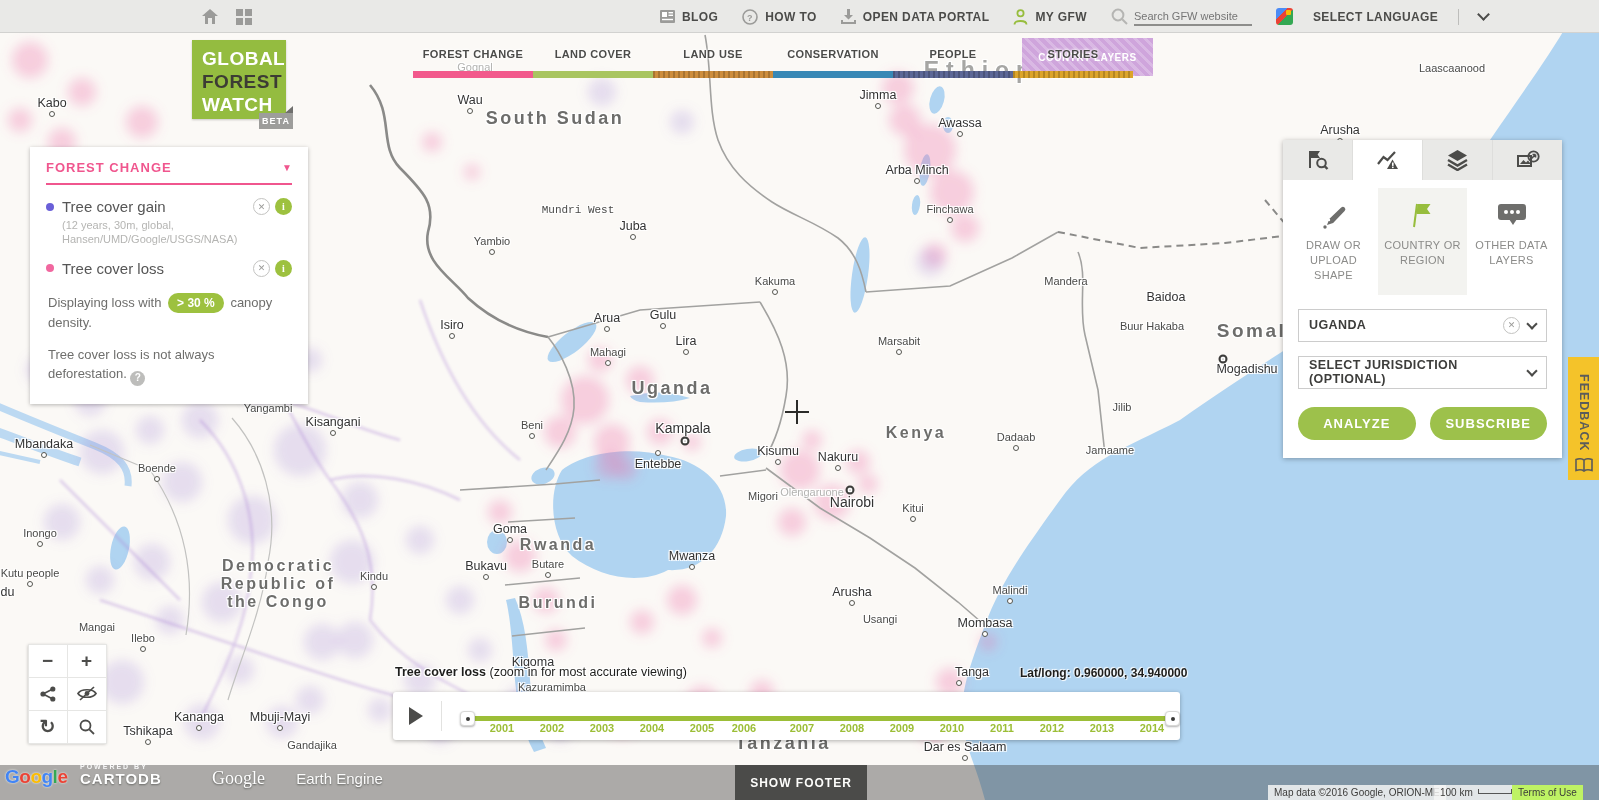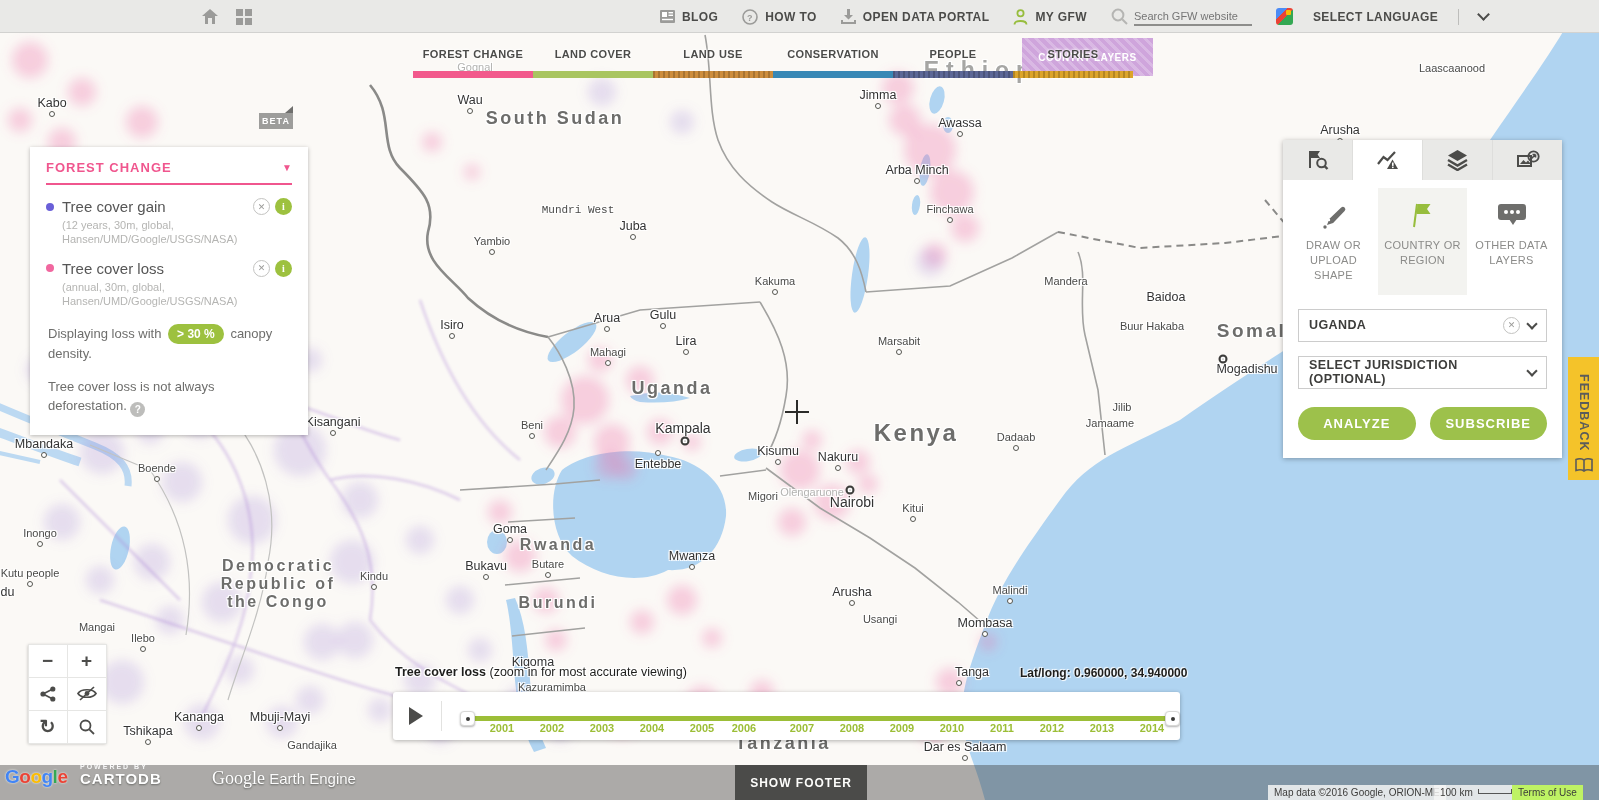--- a/index.html
+++ b/index.html
@@ -152,21 +152,21 @@
 
   
   .bstrip{position:absolute;left:0;top:765px;width:1599px;height:35px;background:rgba(62,62,60,.42);z-index:20;}
   #glogo{position:absolute;left:5px;top:766px;z-index:22;font-size:19px;font-weight:bold;
         text-shadow:0 0 2px #fff;letter-spacing:-.5px;}
   .cartowrap{position:absolute;left:80px;top:763px;z-index:22;color:#fff;}
   .cartowrap .pb{font-size:7px;letter-spacing:2px;font-weight:bold;opacity:.9;}
   .cartowrap .cd{font-size:15px;font-weight:bold;letter-spacing:1px;text-shadow:0 1px 2px rgba(0,0,0,.4);}
   .geewrap{position:absolute;left:212px;top:768px;z-index:22;color:#fff;text-shadow:0 1px 2px rgba(0,0,0,.5);}
   .geewrap .g{font-family:"Liberation Serif",serif;font-size:18px;}
-  .geewrap .ee{font-size:15px;opacity:.95;}
+  .geewrap .ee{font-size:15px;opacity:.95;margin-left:27px;}
   .showfooter{position:absolute;left:735px;top:765px;width:132px;height:35px;background:#4b4b49;z-index:25;
         color:#fdfdfb;font-size:12px;font-weight:bold;letter-spacing:1px;display:flex;align-items:center;
         justify-content:center;cursor:pointer;}
   .attr{position:absolute;top:785px;height:15px;z-index:26;font-size:10px;color:#3c3c3a;
         display:flex;align-items:center;padding:0 6px;font-family:"Liberation Sans",sans-serif;}
   .attr.mapdata{left:1268px;background:rgba(245,245,245,.85);}
   .attr.scale{left:1434px;background:rgba(245,245,245,.85);gap:5px;}
   .attr.terms{left:1512px;background:#bef264;cursor:pointer;}
   .scalebar{display:inline-block;width:34px;height:5px;border-left:1px solid #555;border-right:1px solid #555;
         border-bottom:1px solid #555;margin-bottom:2px;}
@@ -371,29 +371,29 @@
         <span class="ml c" style="left: 672px; top: 388px; font-size: 18px;">Uganda</span>
         <span class="ml tn" style="left: 268px; top: 408px;">Yangambi</span>
         <span class="ml ct" style="left: 333px; top: 422px;">Kisangani</span>
         <i class="mdot" style="left: 333px; top: 433px;"></i>
         <span class="ml tn" style="left: 532px; top: 425px;">Beni</span>
         <i class="mdot" style="left: 532px; top: 436px;"></i>
         <span class="ml ct" style="left: 683px; top: 428px; font-size: 14px;">Kampala</span>
         <i class="mtarget" style="left: 685px; top: 441px;"></i>
         <span class="ml ct" style="left: 658px; top: 464px;">Entebbe</span>
         <i class="mdot" style="left: 658px; top: 453px;"></i>
-        <span class="ml c" style="left: 916px; top: 433px; font-size: 24px; text-align: right;">Kenya</span>
+        <span class="ml c" style="left: 916px; top: 433px; font-size: 16px; text-align: right;">Kenya</span>
         <span class="ml ct" style="left: 778px; top: 451px;">Kisumu</span>
         <i class="mdot" style="left: 778px; top: 462px;"></i>
         <span class="ml ct" style="left: 838px; top: 457px;">Nakuru</span>
         <i class="mdot" style="left: 838px; top: 468px;"></i>
         <span class="ml tn" style="left: 1122px; top: 407px;">Jilib</span>
         <span class="ml tn" style="left: 1016px; top: 437px;">Dadaab</span>
         <i class="mdot" style="left: 1016px; top: 448px;"></i>
-        <span class="ml tn" style="left: 1110px; top: 423px; text-align: right;">Jamaame</span>
+        <span class="ml tn" style="left: 1110px; top: 450px; text-align: right;">Jamaame</span>
         <span class="ml tn" style="left: 763px; top: 496px;">Migori</span>
         <span class="ml tn lt" style="left: 812px; top: 492px;">Olengaruone</span>
         <span class="ml ct" style="left: 852px; top: 502px; font-size: 14px;">Nairobi</span>
         <i class="mtarget" style="left: 850px; top: 490px;"></i>
         <span class="ml tn" style="left: 913px; top: 508px;">Kitui</span>
         <i class="mdot" style="left: 913px; top: 519px;"></i>
         <span class="ml ct" style="left: 44px; top: 444px;">Mbandaka</span>
         <i class="mdot" style="left: 44px; top: 455px;"></i>
         <span class="ml tn" style="left: 157px; top: 468px;">Boende</span>
         <i class="mdot" style="left: 157px; top: 479px;"></i>
@@ -516,20 +516,25 @@
         <span class="langflag">
             <i></i>
           </span>
         <span class="tb-item" style="gap:0">SELECT LANGUAGE</span>
         <span class="langdiv"></span>
         <span class="chev"></span>
       </span>
     </div>
   </div>
 
+  <div class="logo">
+    <div>GLOBAL</div>
+    <div class="dk">FOREST</div>
+    <div>WATCH</div>
+  </div>
   <div class="betatag">BETA</div>
 
   <div id="navtabs">
       <div class="navtab">
         <span>FOREST CHANGE</span>
         <div class="navbar-line" style="background-color: rgb(242, 89, 140);"></div>
       </div>
       <div class="navtab">
         <span>LAND COVER</span>
         <div class="navbar-line" style="background-color: rgb(169, 197, 96);"></div>
@@ -567,21 +572,20 @@
       <span class="ici">i</span>
     </div>
     <div class="leg-cap">(12 years, 30m, global, Hansen/UMD/Google/USGS/NASA)</div>
 
     <div class="leg-item">
       <span class="leg-dot" id="dot1" style="background: rgb(241, 103, 159);"></span>
       <span class="leg-label">Tree cover loss</span>
       <span class="icx">✕</span>
       <span class="ici">i</span>
     </div>
-    <div class="leg-cap">(annual, 30m, global, Hansen/UMD/Google/USGS/NASA)</div>
 
     <div class="leg-density">
       <span>Displaying loss with</span>
       <span class="pill">&gt; 30 %</span>
       <span>canopy density.</span>
     </div>
     <div class="leg-note">
       <span>Tree cover loss is not always deforestation.</span>
       <span class="icq">?</span>
     </div>

